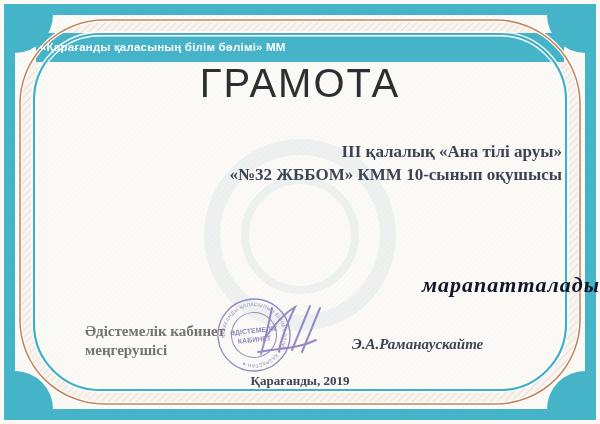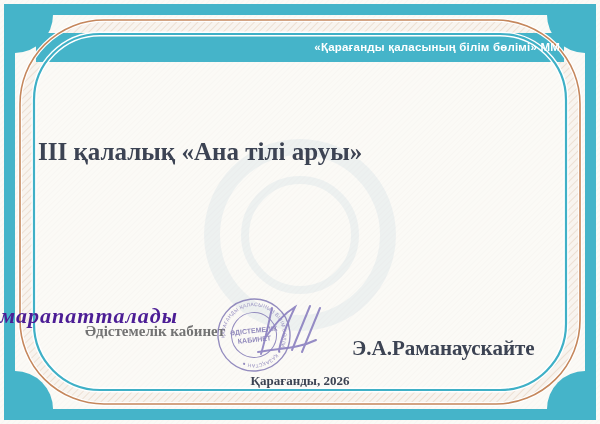--- a/index.html
+++ b/index.html
@@ -7,55 +7,54 @@
     position:relative;
     width:600px;height:424px;
     background:#fbfaf7;
     overflow:hidden;
     font-family:"Liberation Serif","DejaVu Serif",serif;
   }
   .layer{position:absolute;left:0;top:0;}
   
   .band-text{
     position:absolute;left:40px;right:40px;top:33px;height:29px;
-    line-height:29px;text-align:right;
+    line-height:29px;text-align:left;
     color:#ffffff;font-family:"Liberation Sans","DejaVu Sans",sans-serif;
     font-size:11.5px;font-weight:700;letter-spacing:.2px;
   }
   .title{
     position:absolute;left:0;right:0;top:62px;
     text-align:center;
     font-family:"Liberation Sans","DejaVu Sans",sans-serif;
     font-size:40px;font-weight:400;letter-spacing:2px;
     color:#2d2e31;line-height:42px;
   }
   .body-block{
     position:absolute;left:38px;right:38px;top:140px;
-    text-align:left;color:#3c4353;
-    font-size:25px;font-weight:700;line-height:23.2px;
+    text-align:right;color:#3c4353;
+    font-size:17px;font-weight:700;line-height:23.2px;
   }
   .recipient{
     text-decoration:underline;
     text-underline-offset:2px;
     letter-spacing:.8px;
   }
   .award-verb{
     position:absolute;left:0;right:0;top:272px;
-    text-align:left;color:#4c1d95;
+    text-align:right;color:#0f172a;
     font-size:22px;font-weight:700;font-style:italic;
     letter-spacing:1px;
-    margin-top:31px;
   }
   .sign-left{
     position:absolute;left:85px;top:322px;
     color:#737373;font-size:15px;font-weight:700;line-height:18.5px;
   }
   .sign-name{
     position:absolute;left:352px;top:336px;width:160px;
-    color:#3c4353;font-size:21px;font-weight:700;
+    color:#3c4353;font-size:15px;font-weight:700;font-style:italic;
   }
   .footer-line{
     position:absolute;left:0;right:0;top:373px;
     text-align:center;color:#3c4353;
     font-size:13px;font-weight:700;
   }
   .stamp-svg{position:absolute;left:206px;top:294px;}
 </style>
 </head>
 <body>
@@ -96,29 +95,32 @@
 
     <path d="M104,20 H496 A84,84 0 0 1 580,104 V320 A84,84 0 0 1 496,404 H104 A84,84 0 0 1 20,320 V104 A84,84 0 0 1 104,20 Z" fill="none" stroke="#ffffff" stroke-width="4"></path>
     <path d="M104,20 H496 A84,84 0 0 1 580,104 V320 A84,84 0 0 1 496,404 H104 A84,84 0 0 1 20,320 V104 A84,84 0 0 1 104,20 Z" fill="none" stroke="#c5875c" stroke-width="1.6"></path>
 
     <path d="M100,34 H500 A66,66 0 0 1 566,100 V324 A66,66 0 0 1 500,390 H100 A66,66 0 0 1 34,324 V100 A66,66 0 0 1 100,34 Z" fill="none" stroke="#ffffff" stroke-width="5"></path>
     <path d="M100,34 H500 A66,66 0 0 1 566,100 V324 A66,66 0 0 1 500,390 H100 A66,66 0 0 1 34,324 V100 A66,66 0 0 1 100,34 Z" fill="none" stroke="#3fb0c6" stroke-width="2.2"></path>
   </svg>
 
   <div class="band-text">«Қарағанды қаласының білім бөлімі» ММ</div>
 
+  <div class="title">ГРАМОТА</div>
 
   <div class="body-block">
     <div>III қалалық  «Ана тілі аруы»</div>
+    <div>«№32 ЖББОМ» КММ 10-сынып оқушысы</div>
   </div>
 
   <div class="award-verb">марапатталады</div>
 
   <div class="sign-left">
     <div>Әдістемелік кабинет</div>
+    <div>меңгерушісі</div>
   </div>
   <div class="sign-name">Э.А.Раманаускайте</div>
 
   <svg class="stamp-svg" width="140" height="92" viewBox="0 0 140 92">
     <defs>
       <path id="ringPath" d="M19,41 a29,29 0 1 1 58,0 a29,29 0 1 1 -58,0"></path>
     </defs>
     <g opacity="0.85" transform="rotate(-6 48 41)">
       <circle cx="48" cy="41" r="36" fill="none" stroke="#837ab6" stroke-width="1.4"></circle>
       <circle cx="48" cy="41" r="22.5" fill="none" stroke="#837ab6" stroke-width="1"></circle>
@@ -130,15 +132,15 @@
     </g>
     <g fill="none" stroke="#8b80c0" stroke-width="2" stroke-linecap="round" opacity="0.9">
       <path d="M66,14 C62,32 59,47 55,60"></path>
       <path d="M59,44 C70,28 79,19 89,13 C81,30 75,44 73,57"></path>
       <path d="M86,56 L104,12"></path>
       <path d="M96,58 L114,14"></path>
       <path d="M52,58 C72,54 92,55 110,46"></path>
     </g>
   </svg>
 
-  <div class="footer-line">Қарағанды, 2026</div>
+  <div class="footer-line">Қарағанды, 2019</div>
 
 </div>
 
 </body></html>

